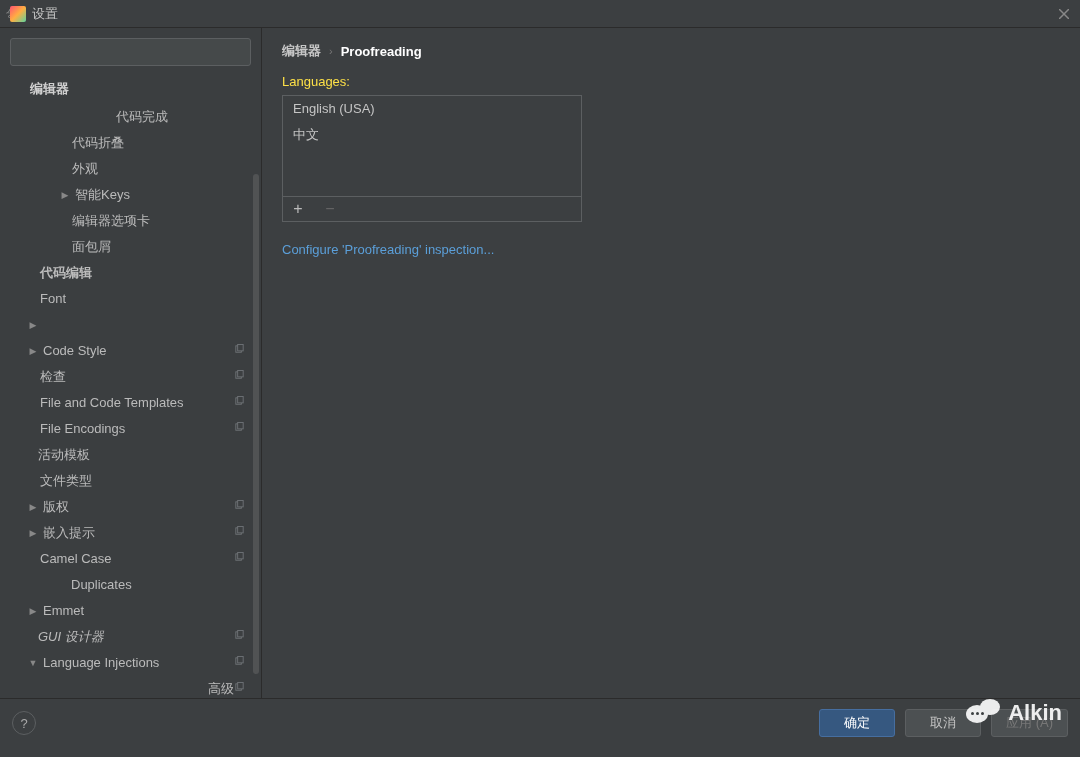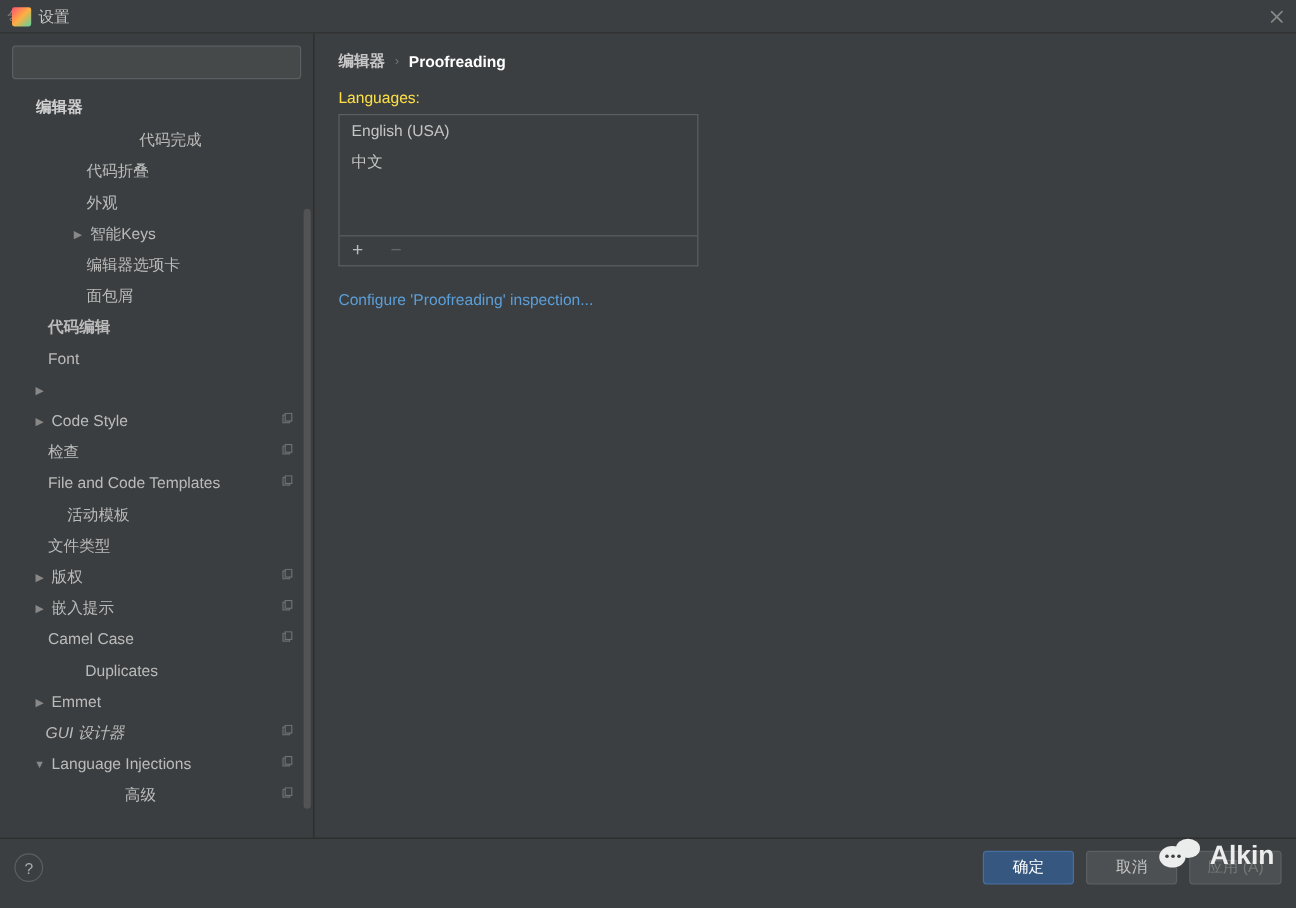--- a/index.html
+++ b/index.html
@@ -309,21 +309,28 @@
                 <rect x="4" y="0.5" width="6" height="7" fill="#3c3f41" stroke="currentColor" stroke-width="1"></rect>
               </svg></span>
           </li>
           <li style="padding-left: 40px;">
             <span class="label">File and Code Templates</span>
             <span class="copy-icon"><svg viewBox="0 0 12 12">
                 <rect x="2" y="2" width="6" height="7" fill="none" stroke="currentColor" stroke-width="1"></rect>
                 <rect x="4" y="0.5" width="6" height="7" fill="#3c3f41" stroke="currentColor" stroke-width="1"></rect>
               </svg></span>
           </li>
-          <li style="padding-left: 56px; align-items: flex-end;">
+          <li style="padding-left: 40px;">
+            <span class="label">File Encodings</span>
+            <span class="copy-icon"><svg viewBox="0 0 12 12">
+                <rect x="2" y="2" width="6" height="7" fill="none" stroke="currentColor" stroke-width="1"></rect>
+                <rect x="4" y="0.5" width="6" height="7" fill="#3c3f41" stroke="currentColor" stroke-width="1"></rect>
+              </svg></span>
+          </li>
+          <li style="padding-left: 38px; align-items: flex-end;">
             <span class="label">活动模板</span>
           </li>
           <li style="padding-left: 40px;">
             <span class="label">文件类型</span>
           </li>
           <li style="padding-left: 26px;">
             <span class="arrow">▶</span>
             <span class="label">版权</span>
             <span class="copy-icon"><svg viewBox="0 0 12 12">
                 <rect x="2" y="2" width="6" height="7" fill="none" stroke="currentColor" stroke-width="1"></rect>
@@ -360,21 +367,21 @@
               </svg></span>
           </li>
           <li style="padding-left: 26px;">
             <span class="arrow">▼</span>
             <span class="label">Language Injections</span>
             <span class="copy-icon"><svg viewBox="0 0 12 12">
                 <rect x="2" y="2" width="6" height="7" fill="none" stroke="currentColor" stroke-width="1"></rect>
                 <rect x="4" y="0.5" width="6" height="7" fill="#3c3f41" stroke="currentColor" stroke-width="1"></rect>
               </svg></span>
           </li>
-          <li style="padding-left: 104px;">
+          <li style="padding-left: 104px; text-align: right;">
             <span class="label">高级</span>
             <span class="copy-icon"><svg viewBox="0 0 12 12">
                 <rect x="2" y="2" width="6" height="7" fill="none" stroke="currentColor" stroke-width="1"></rect>
                 <rect x="4" y="0.5" width="6" height="7" fill="#3c3f41" stroke="currentColor" stroke-width="1"></rect>
               </svg></span>
           </li>
         </ul>
       <div class="scrollbar-fake"></div>
     </div>
   </div>

